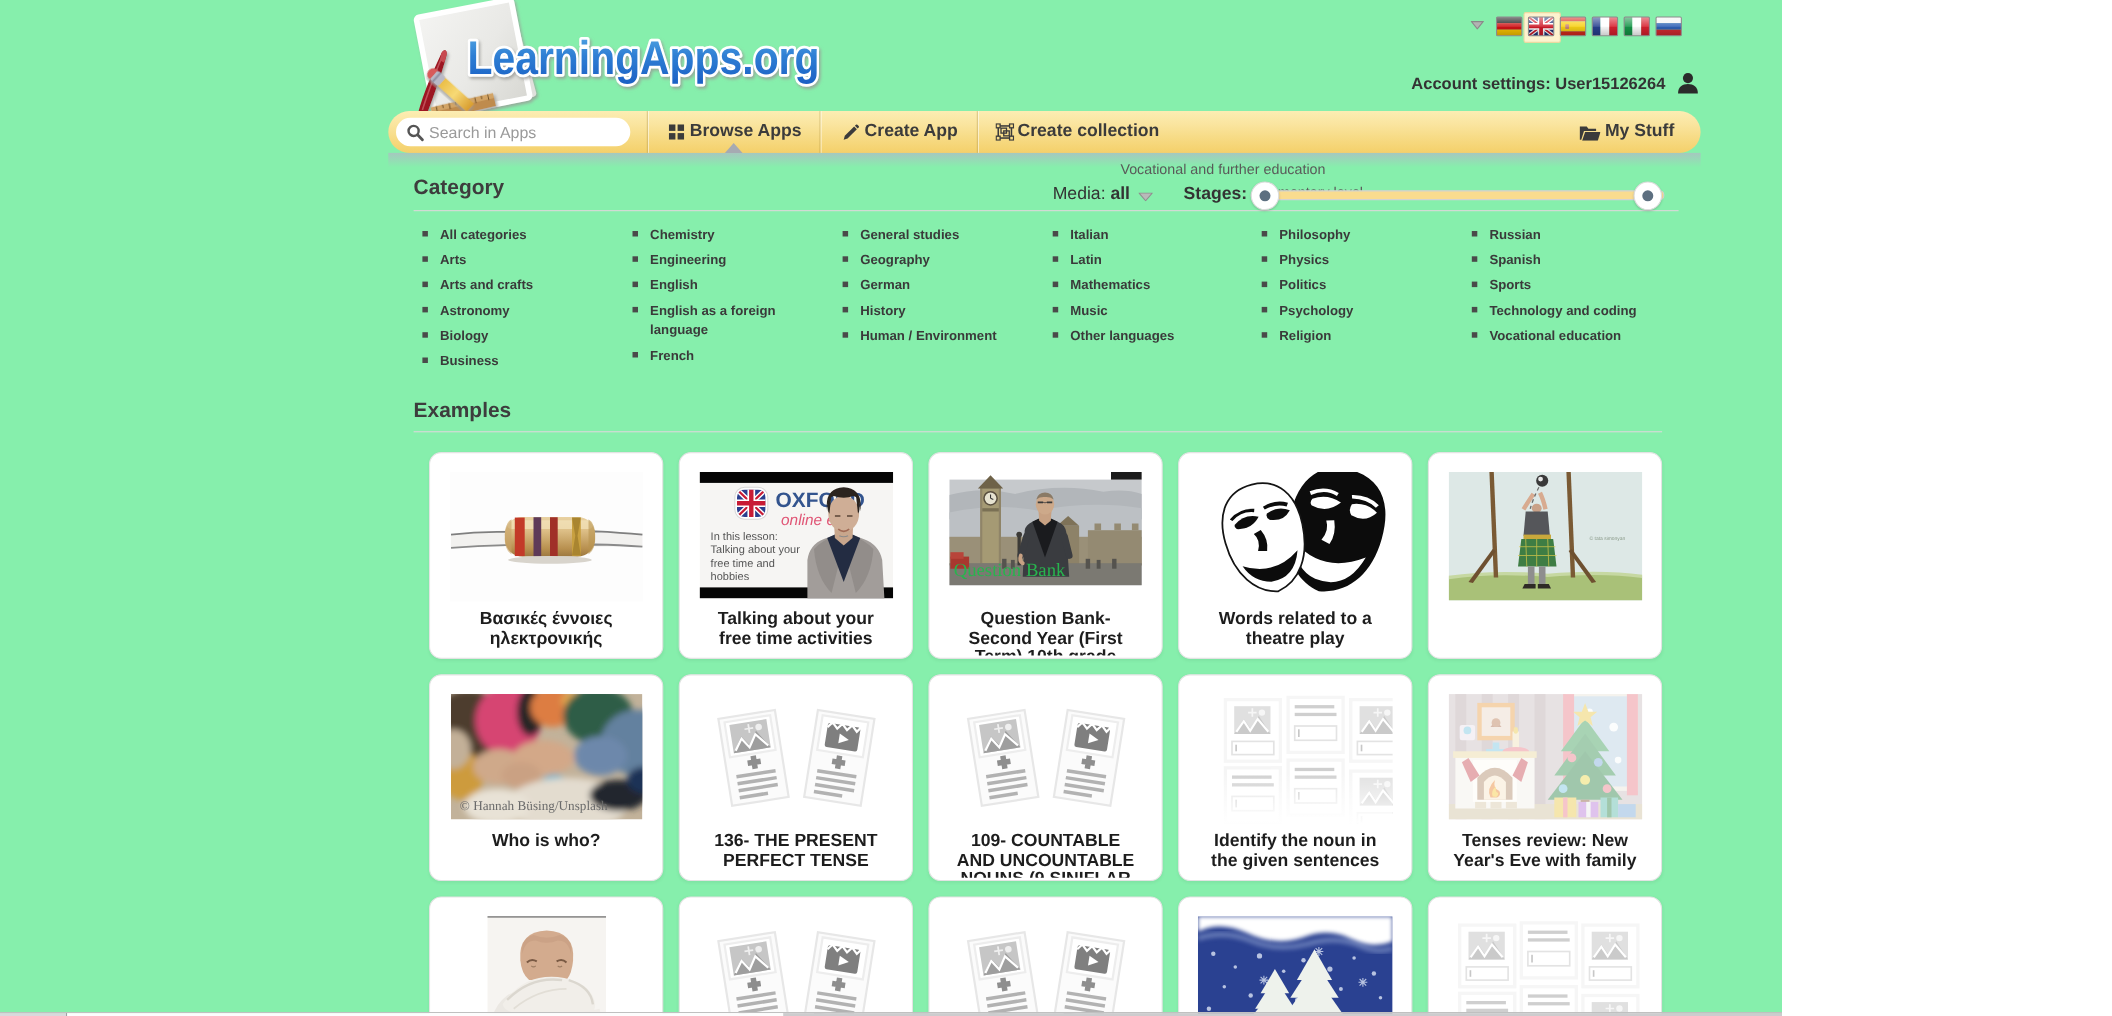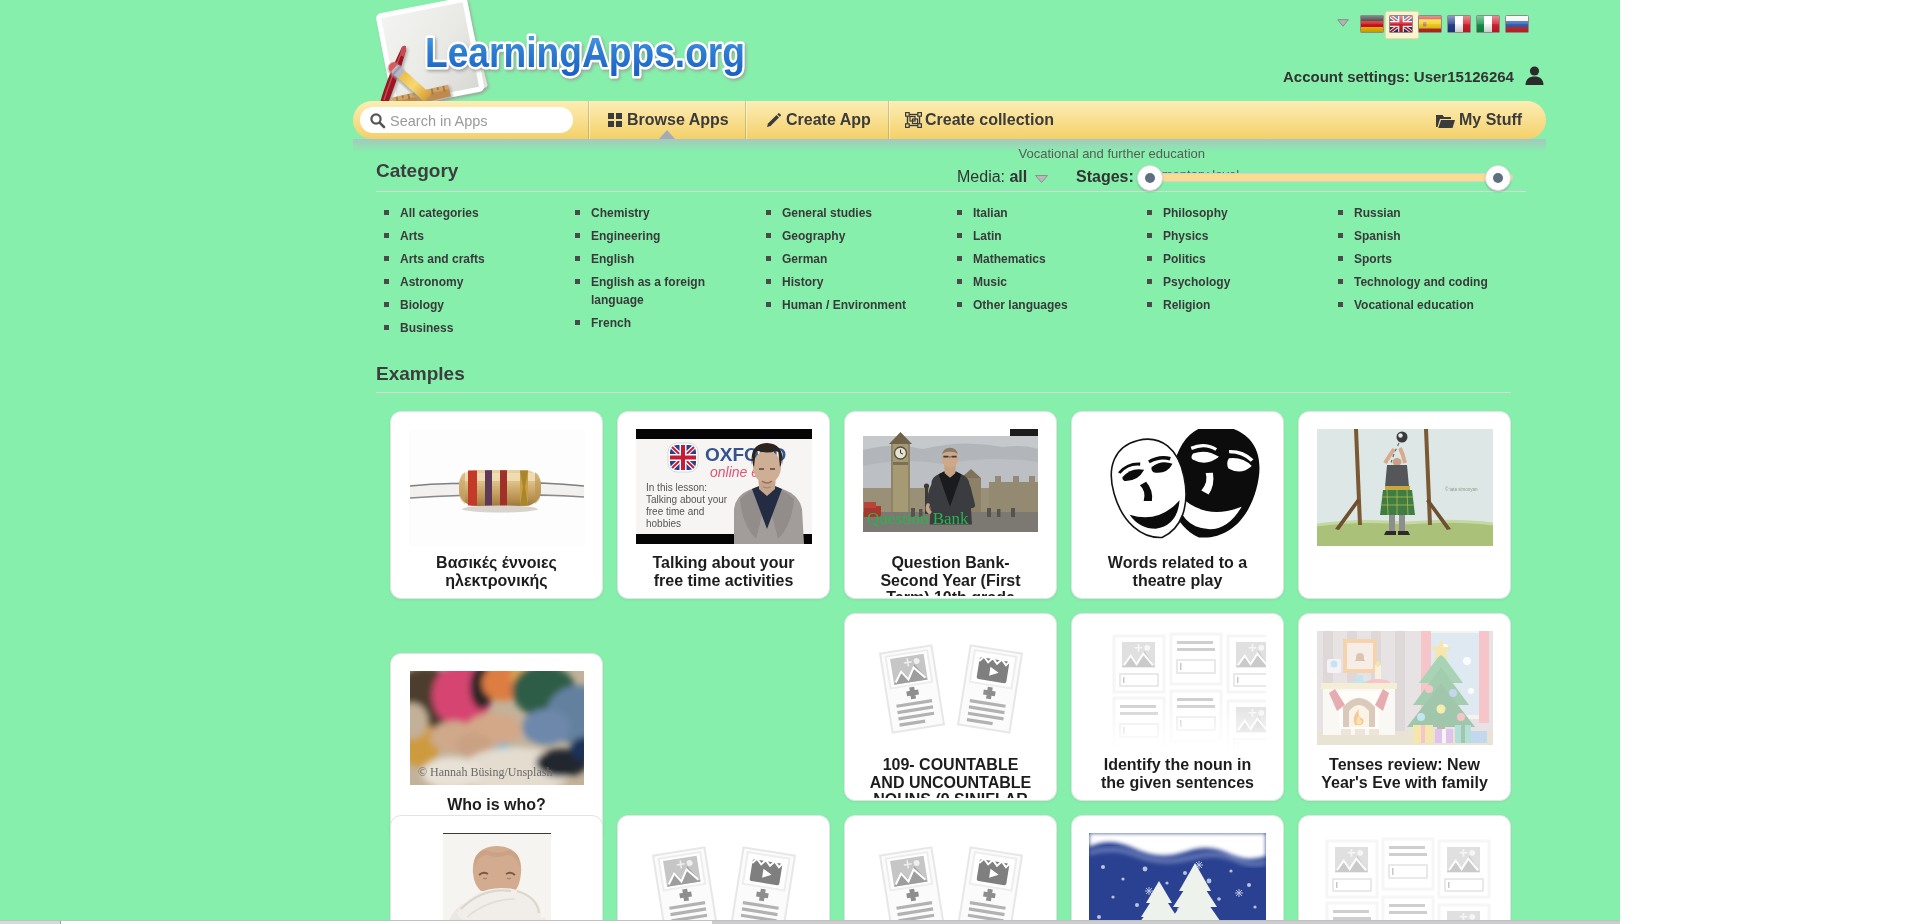--- a/index.html
+++ b/index.html
@@ -557,21 +557,21 @@
         <path d="M81 102 L91 102 L93 106 L81 106 Z" fill="#2e2a26"></path>
       </g>
 
       <circle cx="85" cy="8" r="5.5" fill="#3a3a3a"></circle>
       <circle cx="83.5" cy="6.5" r="2.2" fill="#e8e8e8"></circle>
       <path d="M82 14 Q76 26 74 34" stroke="#6a6a6a" stroke-width="1.2" stroke-dasharray="3 3" fill="none"></path>
       <text x="128" y="62" font-size="4.5" fill="#8a9a8a">© tata simonyan</text>
     </svg></div>
   </div>
 
-  <div class="card" style="left:390px;top:613px;margin-top:40px;">
+  <div class="card" style="left:390px;top:613px;">
     <div class="th"><svg width="174" height="114" viewBox="0 0 174 114">
       <defs>
             <filter id="blur2" x="-30%" y="-30%" width="160%" height="160%">
               <feGaussianBlur stdDeviation="3"></feGaussianBlur>
             </filter>
           </defs>
       <rect width="174" height="114" fill="#c2b29a"></rect>
       <g filter="url(#blur2)">
         <ellipse cx="16" cy="30" rx="34" ry="34" fill="#4e3d2f"></ellipse>
         <ellipse cx="52" cy="24" rx="30" ry="32" fill="#d64472"></ellipse>
@@ -590,20 +590,26 @@
         <ellipse cx="106" cy="100" rx="55" ry="24" fill="#e3dccf"></ellipse>
         <ellipse cx="42" cy="102" rx="30" ry="16" fill="#e8e2d6"></ellipse>
         <ellipse cx="152" cy="92" rx="26" ry="14" fill="#23272d"></ellipse>
         <ellipse cx="176" cy="78" rx="16" ry="12" fill="#1d3256"></ellipse>
       </g>
       <text x="8" y="105" font-size="12" fill="#6a6a6a" font-family="'Liberation Serif',serif">© Hannah Büsing/Unsplash</text>
     </svg></div>
     <div class="tt">Who is who?</div>
   </div>
 
+  <div class="card" style="left:617px;top:613px;">
+    <div class="th"><svg width="176" height="118" viewBox="0 0 176 118">
+          <use href="#docs2"></use>
+        </svg></div>
+    <div class="tt">136- THE PRESENT<br>PERFECT TENSE</div>
+  </div>
 
   <div class="card" style="left:844px;top:613px;">
     <div class="th"><svg width="176" height="118" viewBox="0 0 176 118">
           <use href="#docs2"></use>
         </svg></div>
     <div class="tt">109- COUNTABLE<br>AND UNCOUNTABLE<br>NOUNS (9.SINIFLAR</div>
   </div>
 
   <div class="card" style="left:1071px;top:613px;">
     <div class="th"><svg width="176" height="118" viewBox="0 0 176 118">

